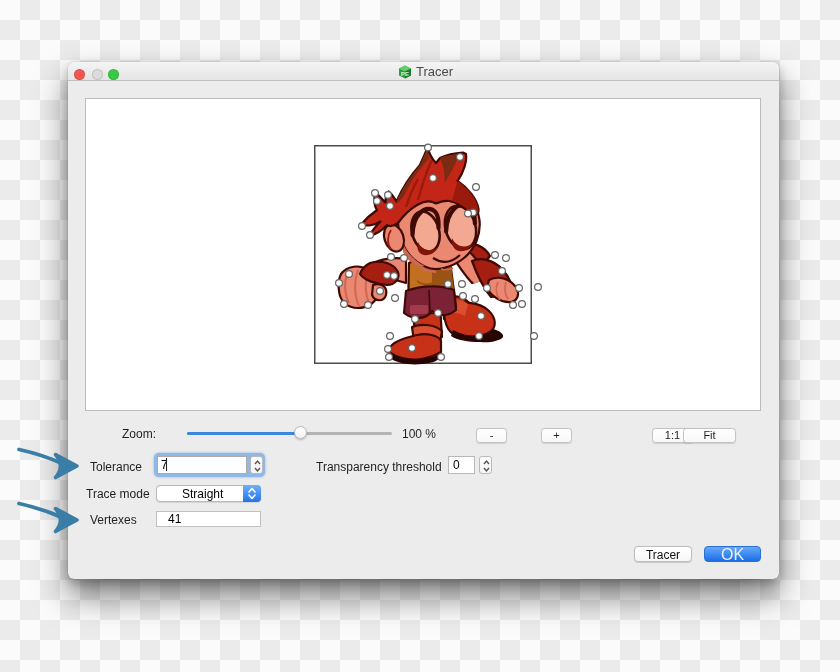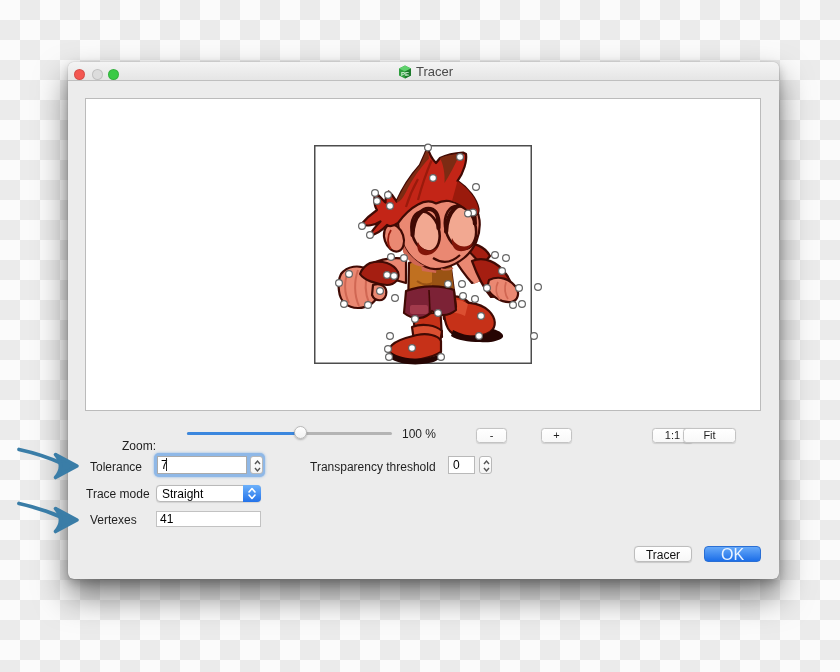--- a/index.html
+++ b/index.html
@@ -33,21 +33,21 @@
   position:absolute; left:330px; top:3px; height:14px;
   font-size:13px; color:#4a4a4a; line-height:14px;
 }
 #canvas {
   position:absolute; left:17px; top:36px; width:676px; height:313px;
   background:#fff; border:1px solid #bbb;
 }
 #charsvg { position:absolute; left:16px; top:35px; width:678px; height:315px; }
 .lbl { position:absolute; font-size:12px; color:#1f1f1f; }
 
-#zoomlbl { left:54px; top:365px; width:33px;margin-top:12px; }
+#zoomlbl { left:54px; top:365px; width:33px; }
 #sld-track { position:absolute; left:119px; top:369.5px; width:205px; height:3px; border-radius:2px; background:#b4b4b4; }
 #sld-fill  { position:absolute; left:119px; top:369.5px; width:113px; height:3px; border-radius:2px; background:#3b87de; }
 #sld-thumb { position:absolute; left:225.5px; top:364px; width:13px; height:13px; border-radius:50%;
   background:linear-gradient(#ffffff,#f2f2f2); border:0.5px solid #b9b9b9; box-shadow:0 1px 2px rgba(0,0,0,0.25); }
 #pct { left:334px; top:364.5px; }
 .btn {
   position:absolute; top:366px; height:14.5px; background:linear-gradient(#ffffff,#f8f8f8);
   border:1px solid #c3c3c3; border-radius:3.5px; font-size:11px; color:#1f1f1f;
   text-align:center; line-height:13px; box-shadow:0 0.5px 1px rgba(0,0,0,0.12);
 }
@@ -59,33 +59,33 @@
 #tol-lbl { left:22px; top:398px; }
 #ring { position:absolute; left:86px; top:391px; width:111px; height:24px; border-radius:5px;
   background:#8fb8e7; box-shadow:0 0 2.5px rgba(120,170,225,0.9); }
 #tol-field { position:absolute; left:89px; top:394px; width:90px; height:18px; background:#fff;
   border:1px solid #ababab; font-size:12px; color:#000; line-height:16px; padding-left:3px; }
 #tol-caret { position:absolute; left:98px; top:396px; width:1px; height:13px; background:#222; }
 .stepper { position:absolute; width:13px; height:18px; background:linear-gradient(#ffffff,#f4f4f4);
   border:1px solid #b9b9b9; border-radius:3px; }
 #tol-step { left:181.5px; top:394px; }
 .stepper svg { position:absolute; left:1px; top:1px; }
-#tt-lbl { left:242px; top:398px; }
+#tt-lbl { left:248px; top:398px; }
 #tt-field { position:absolute; left:380px; top:394px; width:27px; height:18px; background:#fff;
   border:1px solid #b9b9b9; font-size:12px; color:#000; line-height:16px; padding-left:4px; }
 #tt-step { left:411px; top:394px; }
 #tm-lbl { left:18px; top:425px; }
 #popup { position:absolute; left:88px; top:422.5px; width:105px; height:17.5px; background:#fff;
   border:0.5px solid #b9b9b9; border-radius:4px; box-shadow:0 0.5px 1px rgba(0,0,0,0.1); font-size:12px; color:#000;
-  line-height:16.5px; padding-left:5px; }
+  line-height:16.5px; padding-left:25px; }
 #popup-cap { position:absolute; left:174.5px; top:422.5px; width:18.5px; height:17.5px;
   border-radius:0 4px 4px 0; background:linear-gradient(#6db1fb,#2372e9); }
 #vx-lbl { left:22px; top:451px;text-align:center; }
 #vx-field { position:absolute; left:88px; top:448.5px; width:105px; height:16.5px; background:#fff;
-  border:1px solid #c2c2c2; font-size:12px; color:#000; line-height:14.5px; padding-left:3px; }
+  border:1px solid #c2c2c2; font-size:12px; color:#000; line-height:14.5px; padding-left:11px; }
 
 #b-cancel { position:absolute; left:566px; top:483.5px; width:58px; height:16.5px;
   background:linear-gradient(#ffffff,#f7f7f7); border:0.5px solid #bdbdbd; border-radius:4px;
   font-size:12px; color:#111; text-align:center; line-height:16px; box-shadow:0 0.5px 1px rgba(0,0,0,0.15); }
 #b-ok { position:absolute; left:636px; top:483.5px; width:57px; height:16.5px;
   background:linear-gradient(#66a9f9,#1c6ee8); border:0.5px solid #2a6fd4; border-radius:4px;
   font-size:16px; color:#eaf3ff; text-align:center; line-height:16px; }
 #arrows { position:absolute; left:0; top:0; width:840px; height:672px; pointer-events:none; }
 </style>
 </head>

